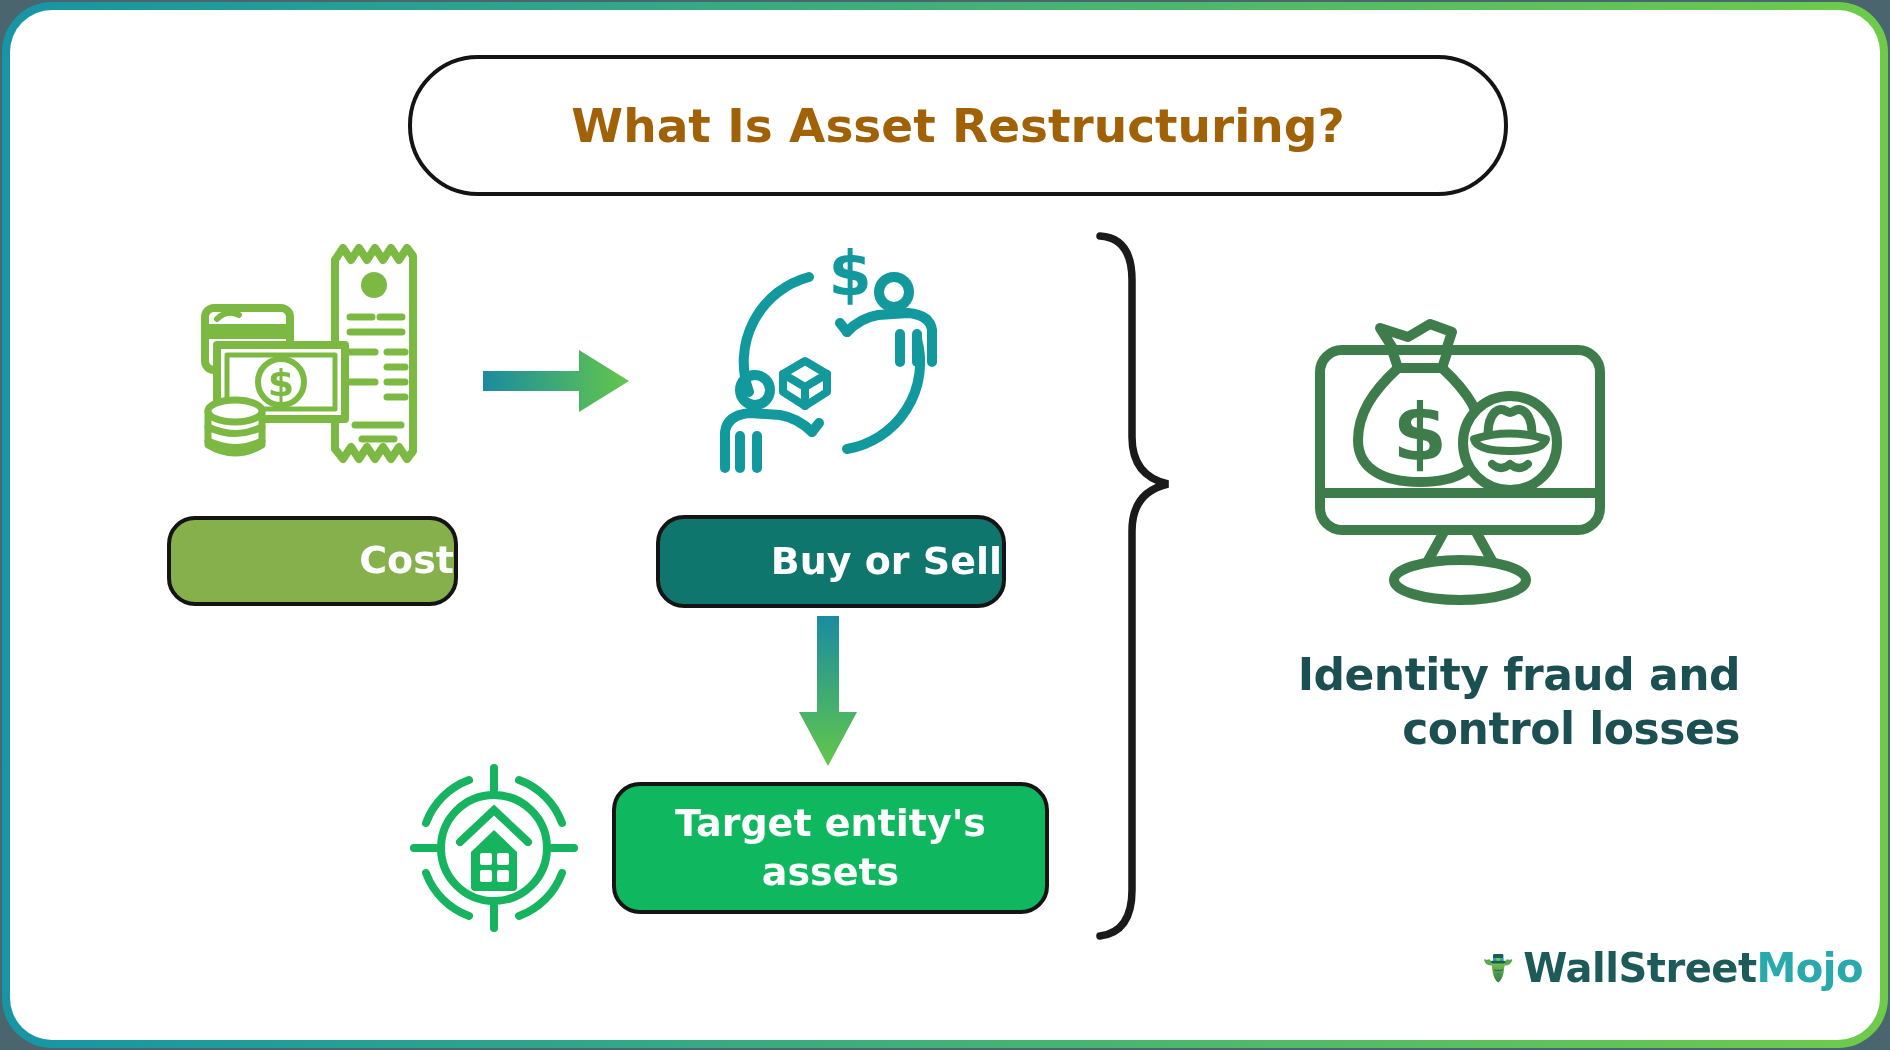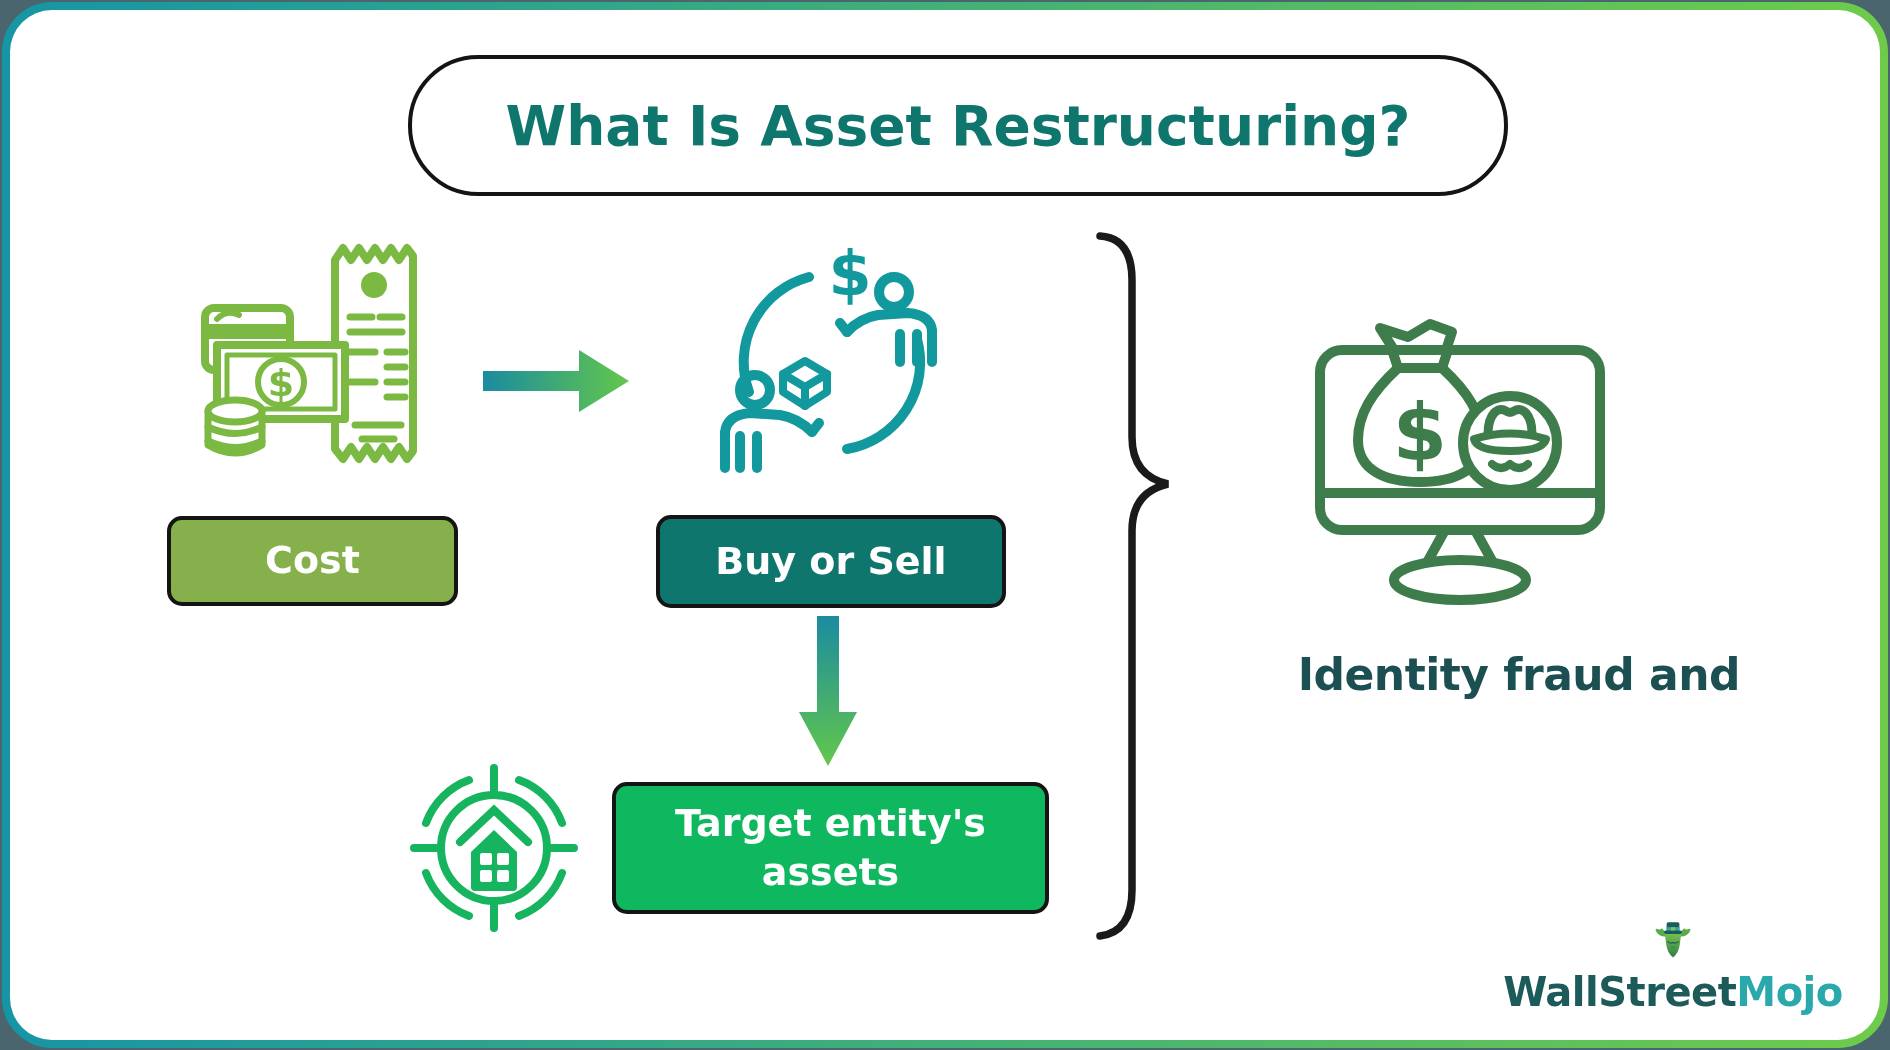--- a/index.html
+++ b/index.html
@@ -16,40 +16,40 @@
   .card-inner{
     position:absolute;inset:10px;border-radius:42px;background:#ffffff;
   }
   .abs{position:absolute;}
   .title-pill{
     left:408px;top:55px;width:1092px;height:133px;
     border:4px solid #141414;border-radius:70px;background:#fff;
     display:flex;align-items:center;justify-content:center;
   }
   .title-pill h1{
-    margin:16px;font-size:55px;font-weight:bold;color:#0f766e;letter-spacing:0px;
+    margin:16px;font-size:47px;font-weight:bold;color:#a16207;letter-spacing:0px;
     font-family:"DejaVu Sans",sans-serif;
   }
   .label-box{
-    display:flex;align-items:center;justify-content:center;text-align:center;
-    border:4px solid #141414;border-radius:15px;
+    display:flex;align-items:center;justify-content:flex-end;text-align:center;
+    border:4px solid #141414;border-radius:28px;
     color:#ffffff;font-weight:bold;font-size:38px;line-height:1.3;
     font-family:"DejaVu Sans",sans-serif;
   }
   .box-cost{left:167px;top:516px;width:283px;height:82px;background:#85b04b;}
   .box-buysell{left:656px;top:515px;width:342px;height:85px;background:#0f766e;}
   .box-target{left:612px;top:782px;width:437px;height:132px;background:#0fb85e;padding:0 10px;box-sizing:border-box;}
   .outcome-text{
     left:1180px;top:648px;width:560px;text-align:right;
     font-size:44px;font-weight:bold;color:#1c4f51;line-height:1.22;
     letter-spacing:-0.5px;font-family:"DejaVu Sans",sans-serif;
   }
   .logo-row{
     left:1483px;top:920px;width:380px;height:95px;
-    display:flex;align-items:center;gap:10px;flex-direction:column;
+    display:flex;align-items:center;gap:10px;
   }
   .logo-text{font-size:40px;font-weight:bold;letter-spacing:-0.5px;font-family:"DejaVu Sans",sans-serif;white-space:nowrap;}
   .logo-text .p1{color:#1d5b5b;}
   .logo-text .p2{color:#2aa9ac;}
   svg{display:block;}
 </style>
 </head>
 <body>
 
 <div id="canvas">
@@ -195,20 +195,21 @@
       <path d="M8 175 H288"></path>
       <path d="M133 212 L112 250"></path>
         <path d="M163 212 L184 250"></path>
       <ellipse cx="148" cy="262" rx="66" ry="20" fill="#ffffff"></ellipse>
     </g>
     <text x="108" y="142" font-size="78" font-weight="bold" fill="#3e7d4b" text-anchor="middle">$</text>
   </svg>
 
   <div class="abs outcome-text">
     <div>Identity fraud and</div>
+    <div>control losses</div>
   </div>
 
   <div class="abs logo-row">
     <svg width="88" height="92" viewBox="0 0 100 104">
       <defs>
         <linearGradient id="bullG" x1="0" y1="0" x2="0" y2="1">
           <stop offset="0" stop-color="#7cc44f"></stop>
             <stop offset="1" stop-color="#2e7d46"></stop>
         </linearGradient>
       </defs>

